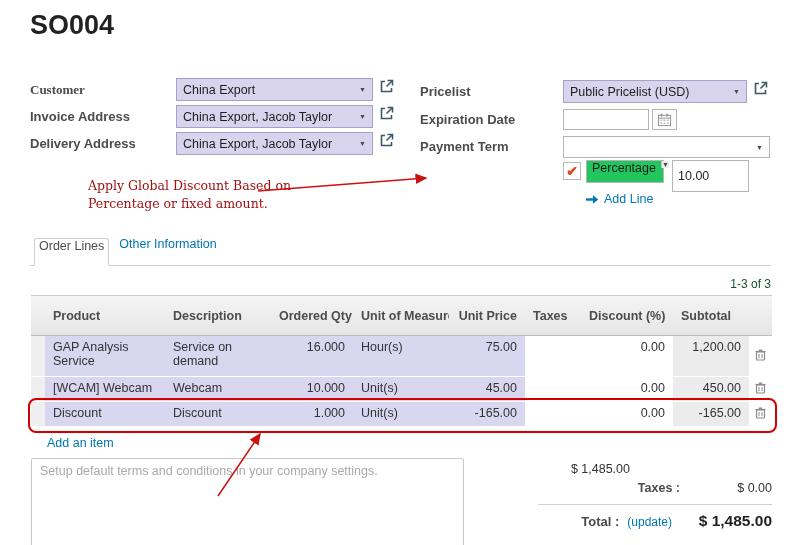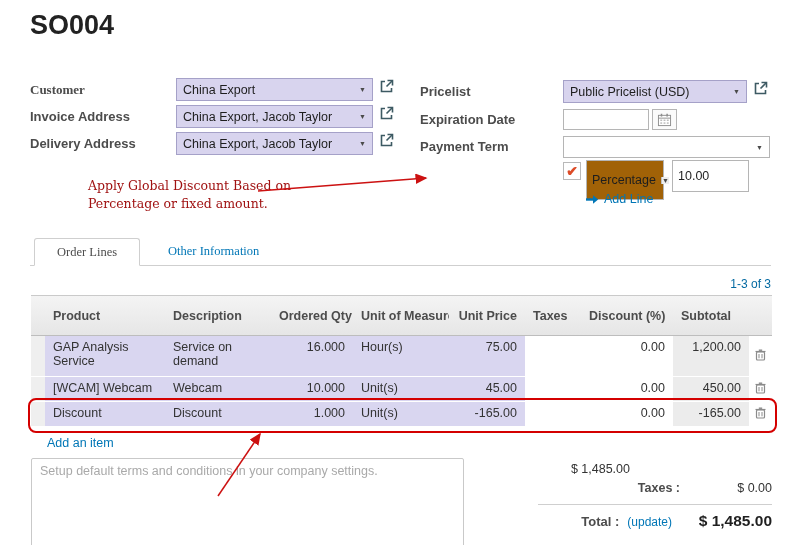--- a/index.html
+++ b/index.html
@@ -13,33 +13,33 @@
   .caret{font-size:7px;color:#4a4a4a;margin-left:4px;flex:none;}
   .winput{position:absolute;box-sizing:border-box;border:1px solid #b5b5b5;background:#fff;
           font-size:12.5px;color:#1e1e1e;padding:0 5px;display:flex;align-items:center;}
   .wselect{cursor:pointer;}
   .iconbtn{position:absolute;box-sizing:border-box;border:1px solid #b5b5b5;background:#fbfbfb;
            display:flex;align-items:center;justify-content:center;cursor:pointer;}
   .extlink{position:absolute;cursor:pointer;line-height:0;}
   .checkbox{position:absolute;width:18px;height:18px;box-sizing:border-box;border:1px solid #b9b9b9;
             background:#fff;display:flex;align-items:center;justify-content:center;cursor:pointer;}
   .checkbox .chk{color:#dd4b27;font-size:14px;font-weight:bold;line-height:1;}
-  .mini-select{position:absolute;box-sizing:border-box;height:40px;border:1px solid #b5b5b5;background:#a16207;
-               display:flex;align-items:center;font-size:12.5px;color:#1e1e1e;cursor:pointer;}
+  .mini-select{position:absolute;box-sizing:border-box;height:23px;border:1px solid #b5b5b5;background:#22c55e;
+               display:flex;align-items:flex-start;font-size:12.5px;color:#1e1e1e;cursor:pointer;}
   .mini-select .mtxt{flex:1;display:flex;align-items:center;padding:0 5px;}
   .mini-select .dd{width:16px;background:#ededed;border-left:1px solid #c2c2c2;display:flex;align-items:center;justify-content:center;}
   .addline{position:absolute;display:flex;align-items:center;gap:5px;font-size:12.5px;color:#0076b6;cursor:pointer;}
   .note{position:absolute;font-family:"DejaVu Serif",serif;font-size:12.5px;color:#a01212;line-height:1.4;white-space:pre-line;}
   .tabbar{position:absolute;left:30px;top:237px;width:741px;height:28px;border-bottom:1px solid #cfcfcf;
           display:flex;align-items:flex-end;}
-  .tab{box-sizing:border-box;height:28px;display:flex;align-items:center;padding:0 22px;font-size:12.5px;font-family:Liberation Serif, serif;}
+  .tab{box-sizing:border-box;height:28px;display:flex;align-items:flex-start;padding:0 4px;font-size:12.5px;}
   .tab.active{background:#fff;border:1px solid #cfcfcf;border-bottom:1px solid #fff;border-radius:3px 3px 0 0;
               margin-left:4px;color:#4c4c4c;margin-bottom:-1px;cursor:default;}
   .tab.inactive{color:#0076b6;cursor:pointer;margin-left:6px;}
-  .pager{position:absolute;top:277px;right:32px;font-size:12px;color:#0369a1;}
+  .pager{position:absolute;top:277px;right:32px;font-size:12px;color:#14532d;}
   .grid{position:absolute;left:31px;top:295px;width:741px;}
   .grid table{border-collapse:separate;border-spacing:0;width:741px;table-layout:fixed;font-size:12.5px;color:#333;}
   .grid th{height:41px;box-sizing:border-box;background:linear-gradient(#f4f4f4,#e6e6e6);
            border-top:1px solid #cacaca;border-bottom:1px solid #bdbdbd;font-weight:bold;color:#4c4c4c;
            padding:0 8px;text-align:left;font-size:12.5px;overflow:hidden;white-space:nowrap;}
   .grid td{box-sizing:border-box;padding:4px 8px;vertical-align:top;border-bottom:1px solid #fff;overflow:hidden;}
   tr.r1 td{height:41px;}
   tr.r2 td,tr.r3 td{height:25px;}
   td.lav{background:#d9d6f0;}
   td.sub{background:#ececec;}

